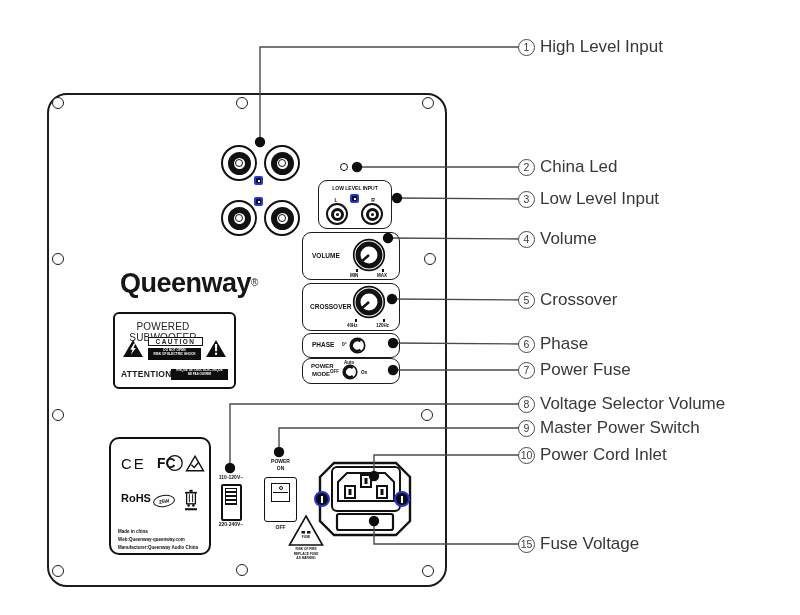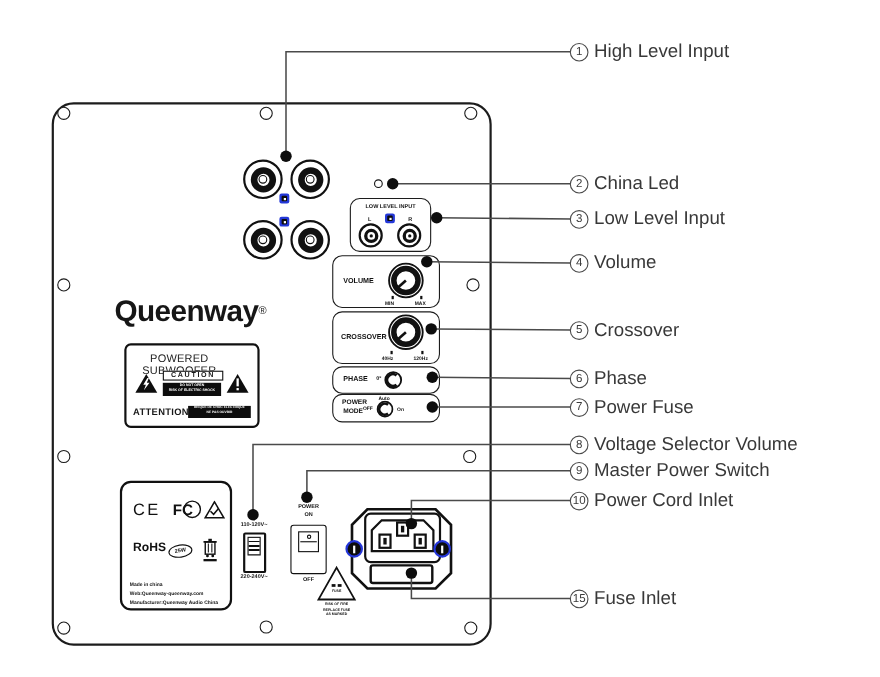--- a/index.html
+++ b/index.html
@@ -177,21 +177,21 @@
     <span class="tiny t6 abs" style="left:9px;top:12px">MODE</span>
     <span class="tiny t45 abs" style="left:41px;top:1px">Auto</span>
     <span class="tiny t45 abs" style="left:27px;top:10px">OFF</span>
     <svg class="abs" style="left:39px;top:5px" width="16" height="16" viewBox="0 0 16 16">
       <circle cx="8" cy="8" r="6.8" fill="#fff" stroke="#111" stroke-width="1.6"></circle>
       <path d="M10.8 4 A5 5 0 1 0 10.8 12" fill="none" stroke="#111" stroke-width="2.4"></path>
     </svg>
     <span class="tiny t45 abs" style="left:58px;top:11px">On</span>
   </div>
 
-  <div class="abs" style="left:104px;top:268px;z-index:2">
+  <div class="abs" style="left:120px;top:268px;z-index:2">
     <span style="font-size:27px;font-weight:bold;letter-spacing:-0.5px;color:#161616">Queenway</span><sup>®</sup>
   </div>
 
   <div id="warnlabel">
     <span class="abs ctr" style="left:0;top:7px;width:96px;font-size:10px;letter-spacing:0.2px;color:#222">POWERED SUBWOOFER</span>
     <svg class="abs" style="left:7px;top:25px" width="22" height="19" viewBox="0 0 24 21">
       <path d="M12 1 L23 20 H1 Z" fill="#0d0d0d"></path>
       <path d="M13 5 L9 12 h2.6 L9.6 17.5 L15.2 10 h-2.7 L14.6 5 Z" fill="#fff"></path>
     </svg>
     <div class="abs" style="left:33px;top:23px;width:53px;border:1.5px solid #111;text-align:center;font-size:6.5px;font-weight:bold;letter-spacing:1.5px;background:#fff">CAUTION</div>
@@ -349,16 +349,16 @@
   <div class="callout" style="top:417px">
       <span class="cnum">9</span>
       <span class="ctext">Master Power Switch</span>
     </div>
   <div class="callout" style="top:444px">
       <span class="cnum">10</span>
       <span class="ctext">Power Cord Inlet</span>
     </div>
   <div class="callout" style="top:533px">
       <span class="cnum">15</span>
-      <span class="ctext">Fuse Inlet</span>
+      <span class="ctext">Fuse Voltage</span>
     </div>
 
 </div>
 
 </body></html>

